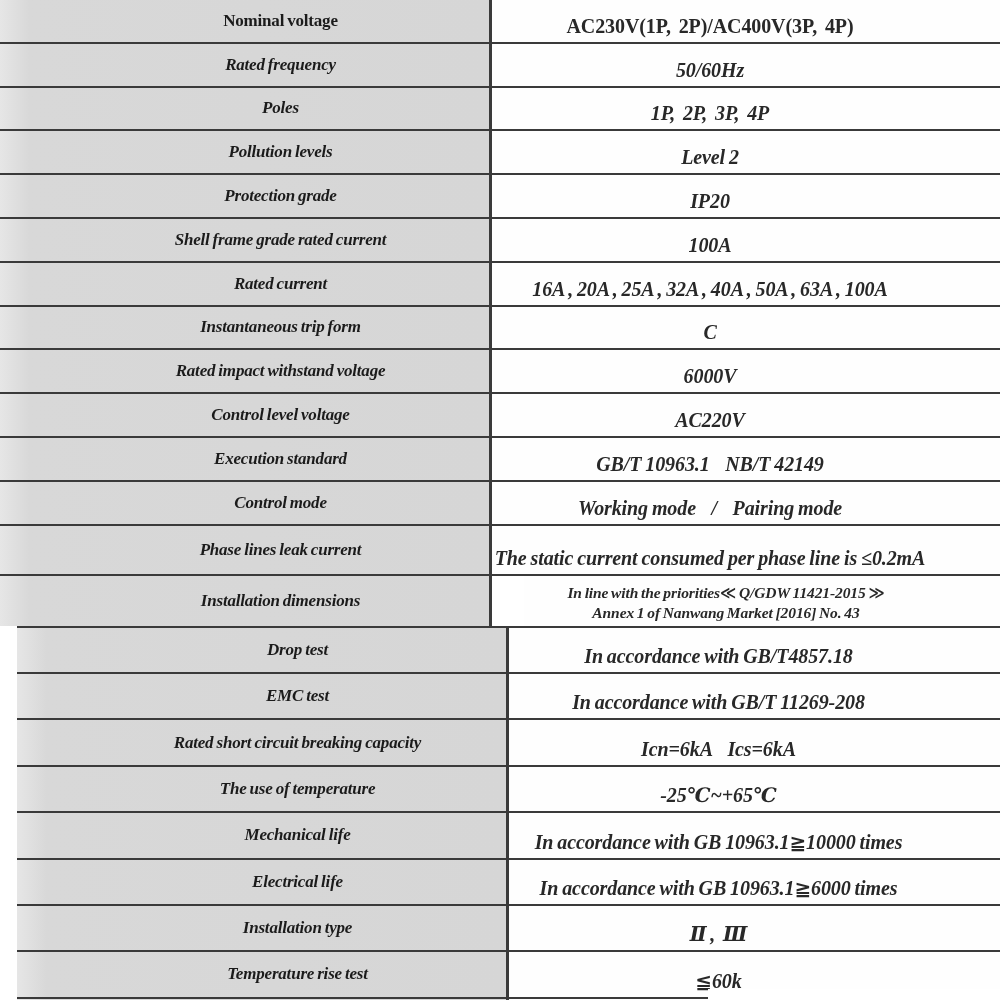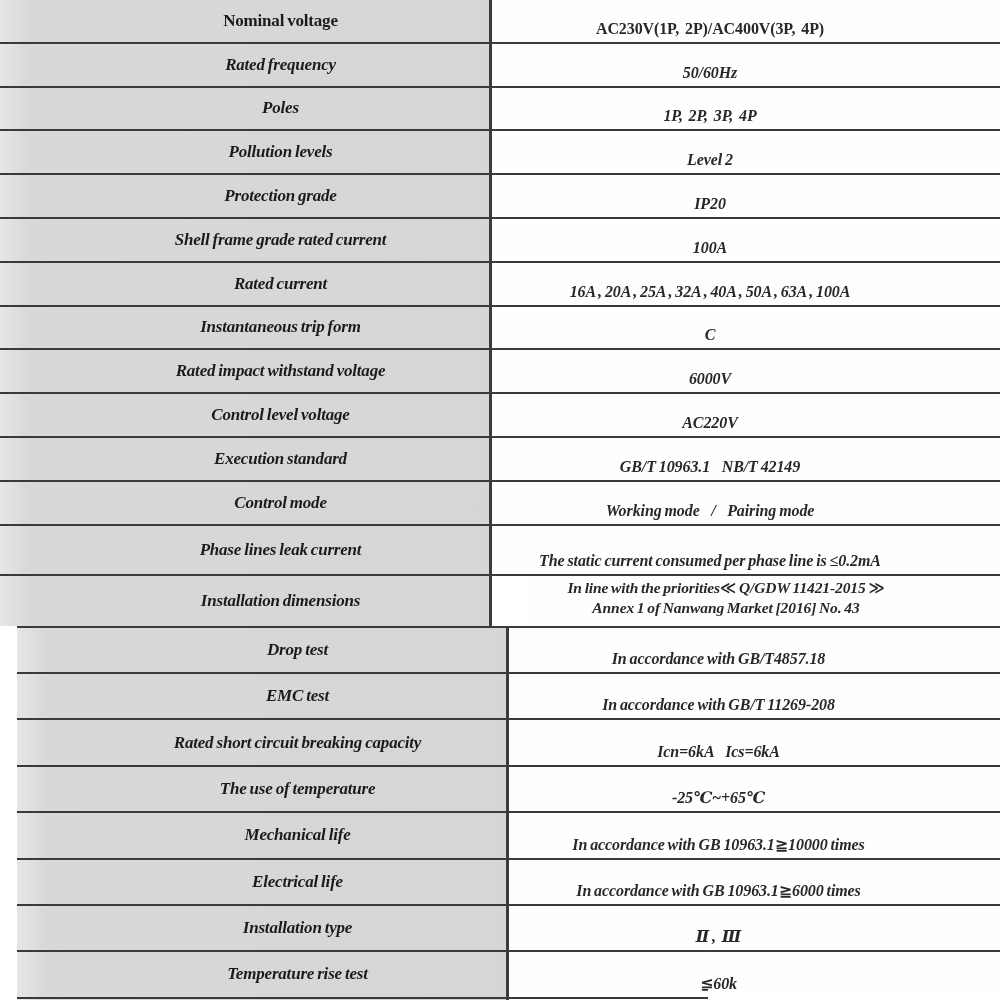--- a/index.html
+++ b/index.html
@@ -27,26 +27,26 @@
     display:flex;align-items:center;justify-content:center;
     padding-left:72px;
     font-weight:700;font-size:17px;color:#1b1b1b;
     letter-spacing:-0.2px;word-spacing:-1px;
     text-align:right;
   }
   .cell-value{
     flex:1;box-sizing:border-box;background:#fefefe;
     display:flex;align-items:flex-end;justify-content:center;
     padding:0 72px 4px 0;
-    font-weight:700;font-size:16px;color:#282828;
+    font-weight:700;font-size:20px;color:#282828;
     letter-spacing:-0.1px;word-spacing:-1px;
     white-space:pre-wrap;text-align:center;
   }
   .row-multiline .cell-value{
-    flex-direction:column;align-items:center;justify-content:flex-start;
+    flex-direction:column;align-items:center;justify-content:flex-end;
     padding:2px 72px 2px 0;line-height:1.32;font-size:15.5px;
   }
   .scan-artifact{
     position:absolute;right:0;bottom:0;width:292px;height:11px;background:#ffffff;
   }
 </style>
 </head>
 <body>
 
 <div class="spec-table">

